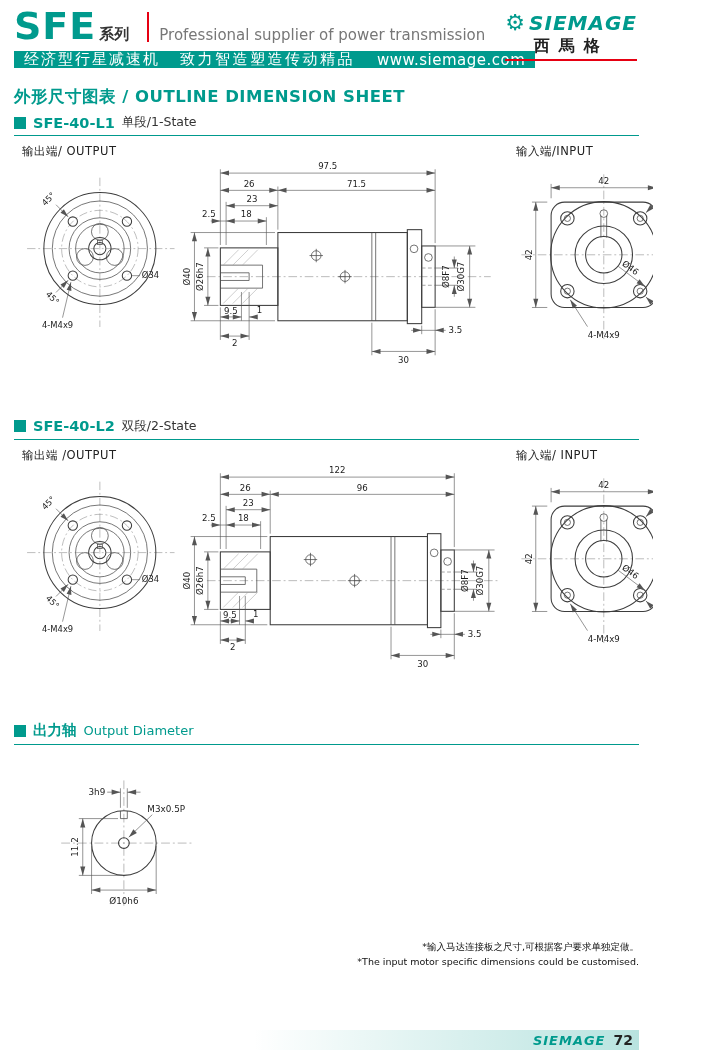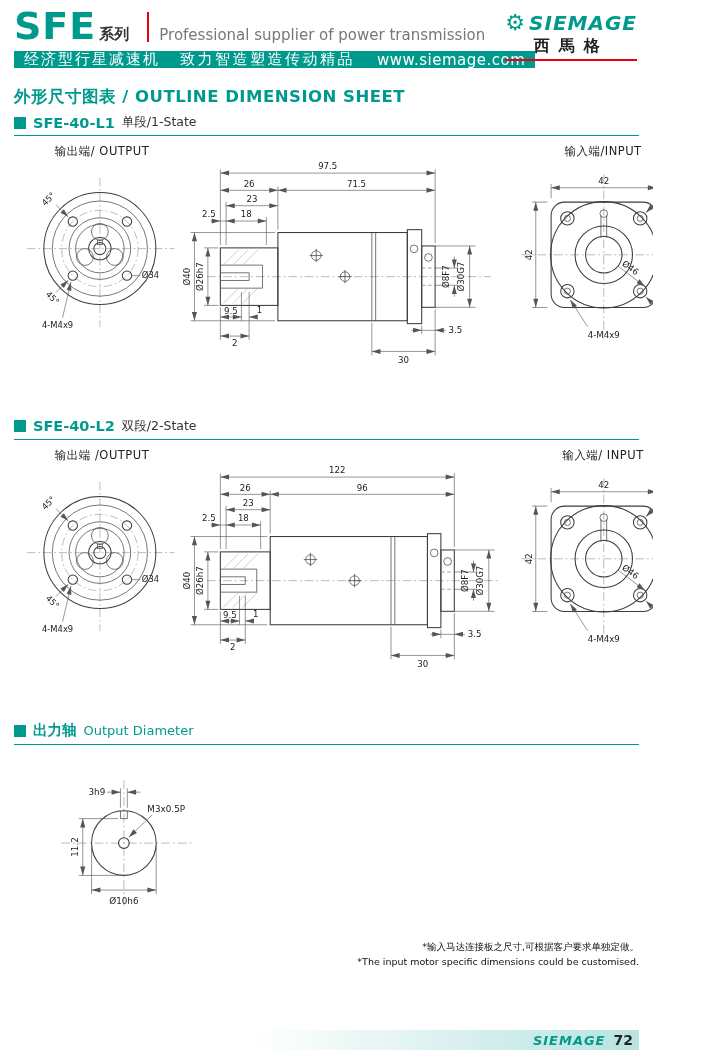--- a/index.html
+++ b/index.html
@@ -30,21 +30,21 @@
   .page-title { color:var(--teal); font-weight:bold; font-size:16.5px; margin:18px 0 6px; letter-spacing:.5px; }
 
   .sec-head { display:flex; align-items:center; gap:7px; border-bottom:1.5px solid var(--teal); padding-bottom:4px; }
   .sec1 { } .sec2 { margin-top:26px; } .sec3 { margin-top:26px; }
   .sec-sq { width:12px; height:12px; background:var(--teal); flex:0 0 auto; }
   .sec-model { color:var(--teal); font-weight:bold; font-size:14.5px; }
   .sec-stage { color:#333; font-size:12.5px; }
   .sec-stage-teal { color:var(--teal); font-size:13px; }
 
   .draw-row { display:flex; justify-content:space-between; align-items:flex-start; margin-top:2px; }
-  .view-col { display:flex; flex-direction:column;text-align:center; }
+  .view-col { display:flex; flex-direction:column; }
   .view-label { font-size:11.5px; color:#222; margin:6px 0 0 8px; letter-spacing:.5px; }
   .side-col { margin-top:14px; }
 
   
   .ol  { stroke:#3d3d3d; stroke-width:1.1; fill:none; }
   .ol2 { stroke:#4a4a4a; stroke-width:.8; fill:none; }
   .hx  { stroke:#999; stroke-width:.5; }
   .cl  { stroke:#8a8a8a; stroke-width:.6; fill:none; stroke-dasharray:9 3 2 3; }
   .hid { stroke:#777; stroke-width:.7; stroke-dasharray:4 2.5; }
   .dim,.ext { stroke:#555; stroke-width:.65; fill:none; }

